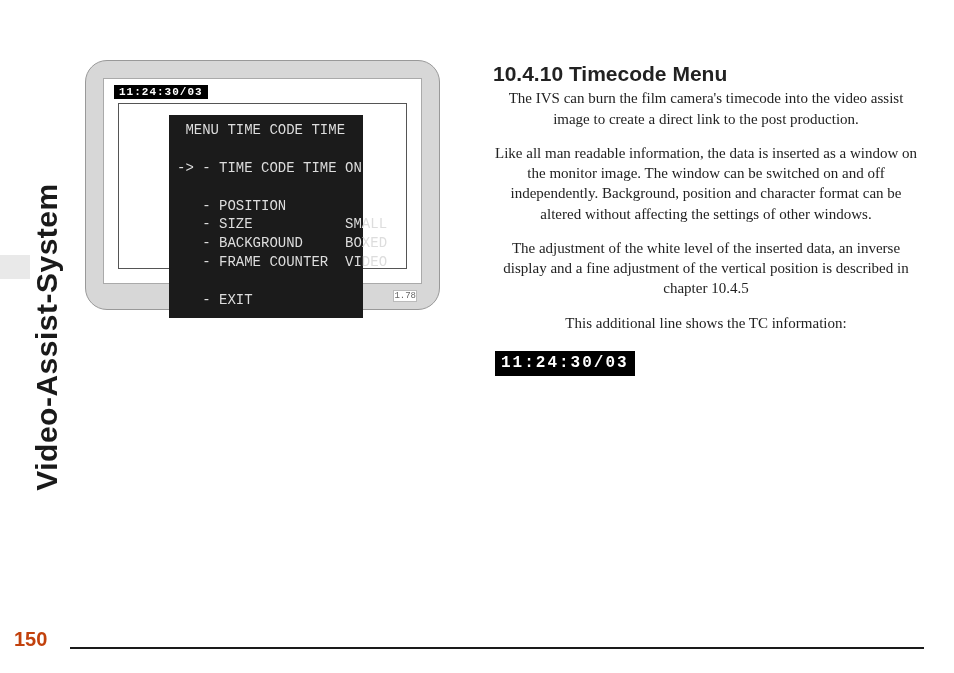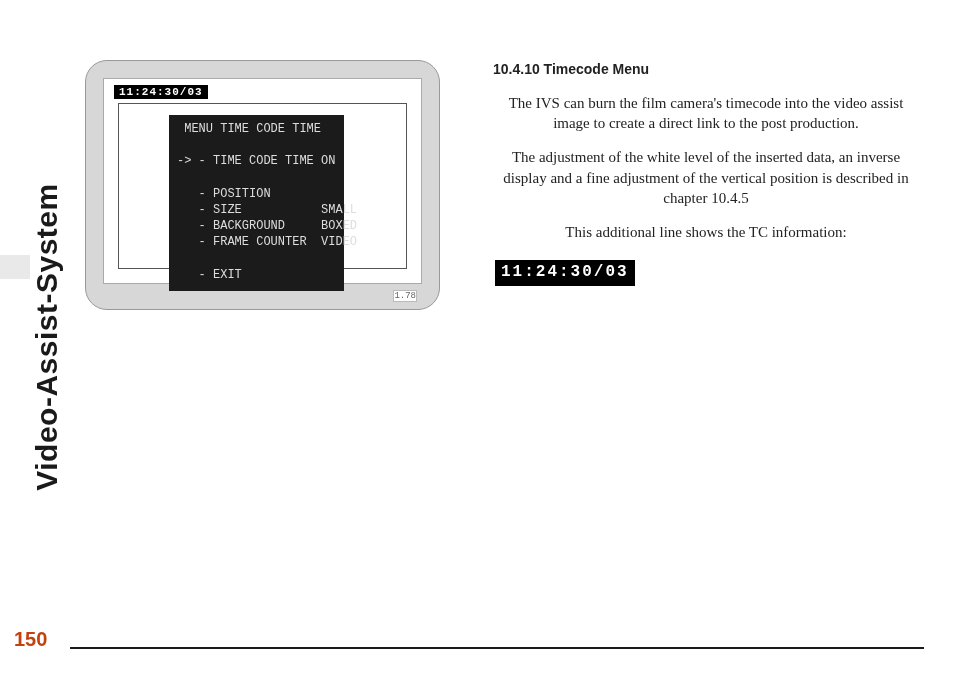--- a/index.html
+++ b/index.html
@@ -67,22 +67,21 @@
     bottom: 60px;
     display: flex;
     gap: 40px;
   }
   .col-left  { flex: 0 0 368px; }
   .col-right { flex: 1; font-size: 15px; line-height: 1.35; }
 
   .col-right h3 {
     font-family: Arial, Helvetica, sans-serif;
     font-weight: 700;
-    font-size: 14px;
-    margin-bottom: 14px;
+    font-size: 21px;
   }
   .col-right p { margin-bottom: 14px; text-align: center; }
 
   
   .monitor {
     width: 355px;
     height: 250px;
     border: 1px solid #999;
     border-radius: 22px;
     background: #d7d7d7;
@@ -113,25 +112,25 @@
     left: 14px;
     right: 14px;
     top: 24px;
     bottom: 14px;
     border: 1px solid #555;
   }
   .menu-panel {
     position: absolute;
     left: 50px;
     top: 11px;
-    width: 175px;
+    width: 194px;
     background: #1b1b1b;
     color: #ddd;
     font-family: "Courier New", monospace;
-    font-size: 12px;
+    font-size: 14px;
     line-height: 1.35;
     padding: 6px 8px 8px 8px;
     white-space: pre;
   }
   .ver-tag {
     position: absolute;
     right: 4px;
     bottom: -19px;
     font-family: "Courier New", monospace;
     font-size: 9px;
@@ -181,20 +180,21 @@
 <span>   - EXIT</span></div>
         </div>
         <div class="ver-tag">1.78</div>
       </div>
     </div>
   </div>
 
   <div class="col-right">
     <h3>10.4.10 Timecode Menu</h3>
     <p>The IVS can burn the film camera's timecode into the video assist image to create a direct link to the post production.</p>
+    <p>Like all man readable information, the data is inserted as a window on the monitor image. The window can be switched on and off independently. Background, position and character format can be altered without affecting the settings of other windows.</p>
     <p>The adjustment of the white level of the inserted data, an inverse display and a fine adjustment of the vertical position is described in chapter 10.4.5</p>
     <p>This additional line shows the TC information:</p>
     <span class="tc-inline">11:24:30/03</span>
   </div>
 
 </div>
 
 <div class="footer-rule"></div>
 <div class="page-number">150</div>
 

